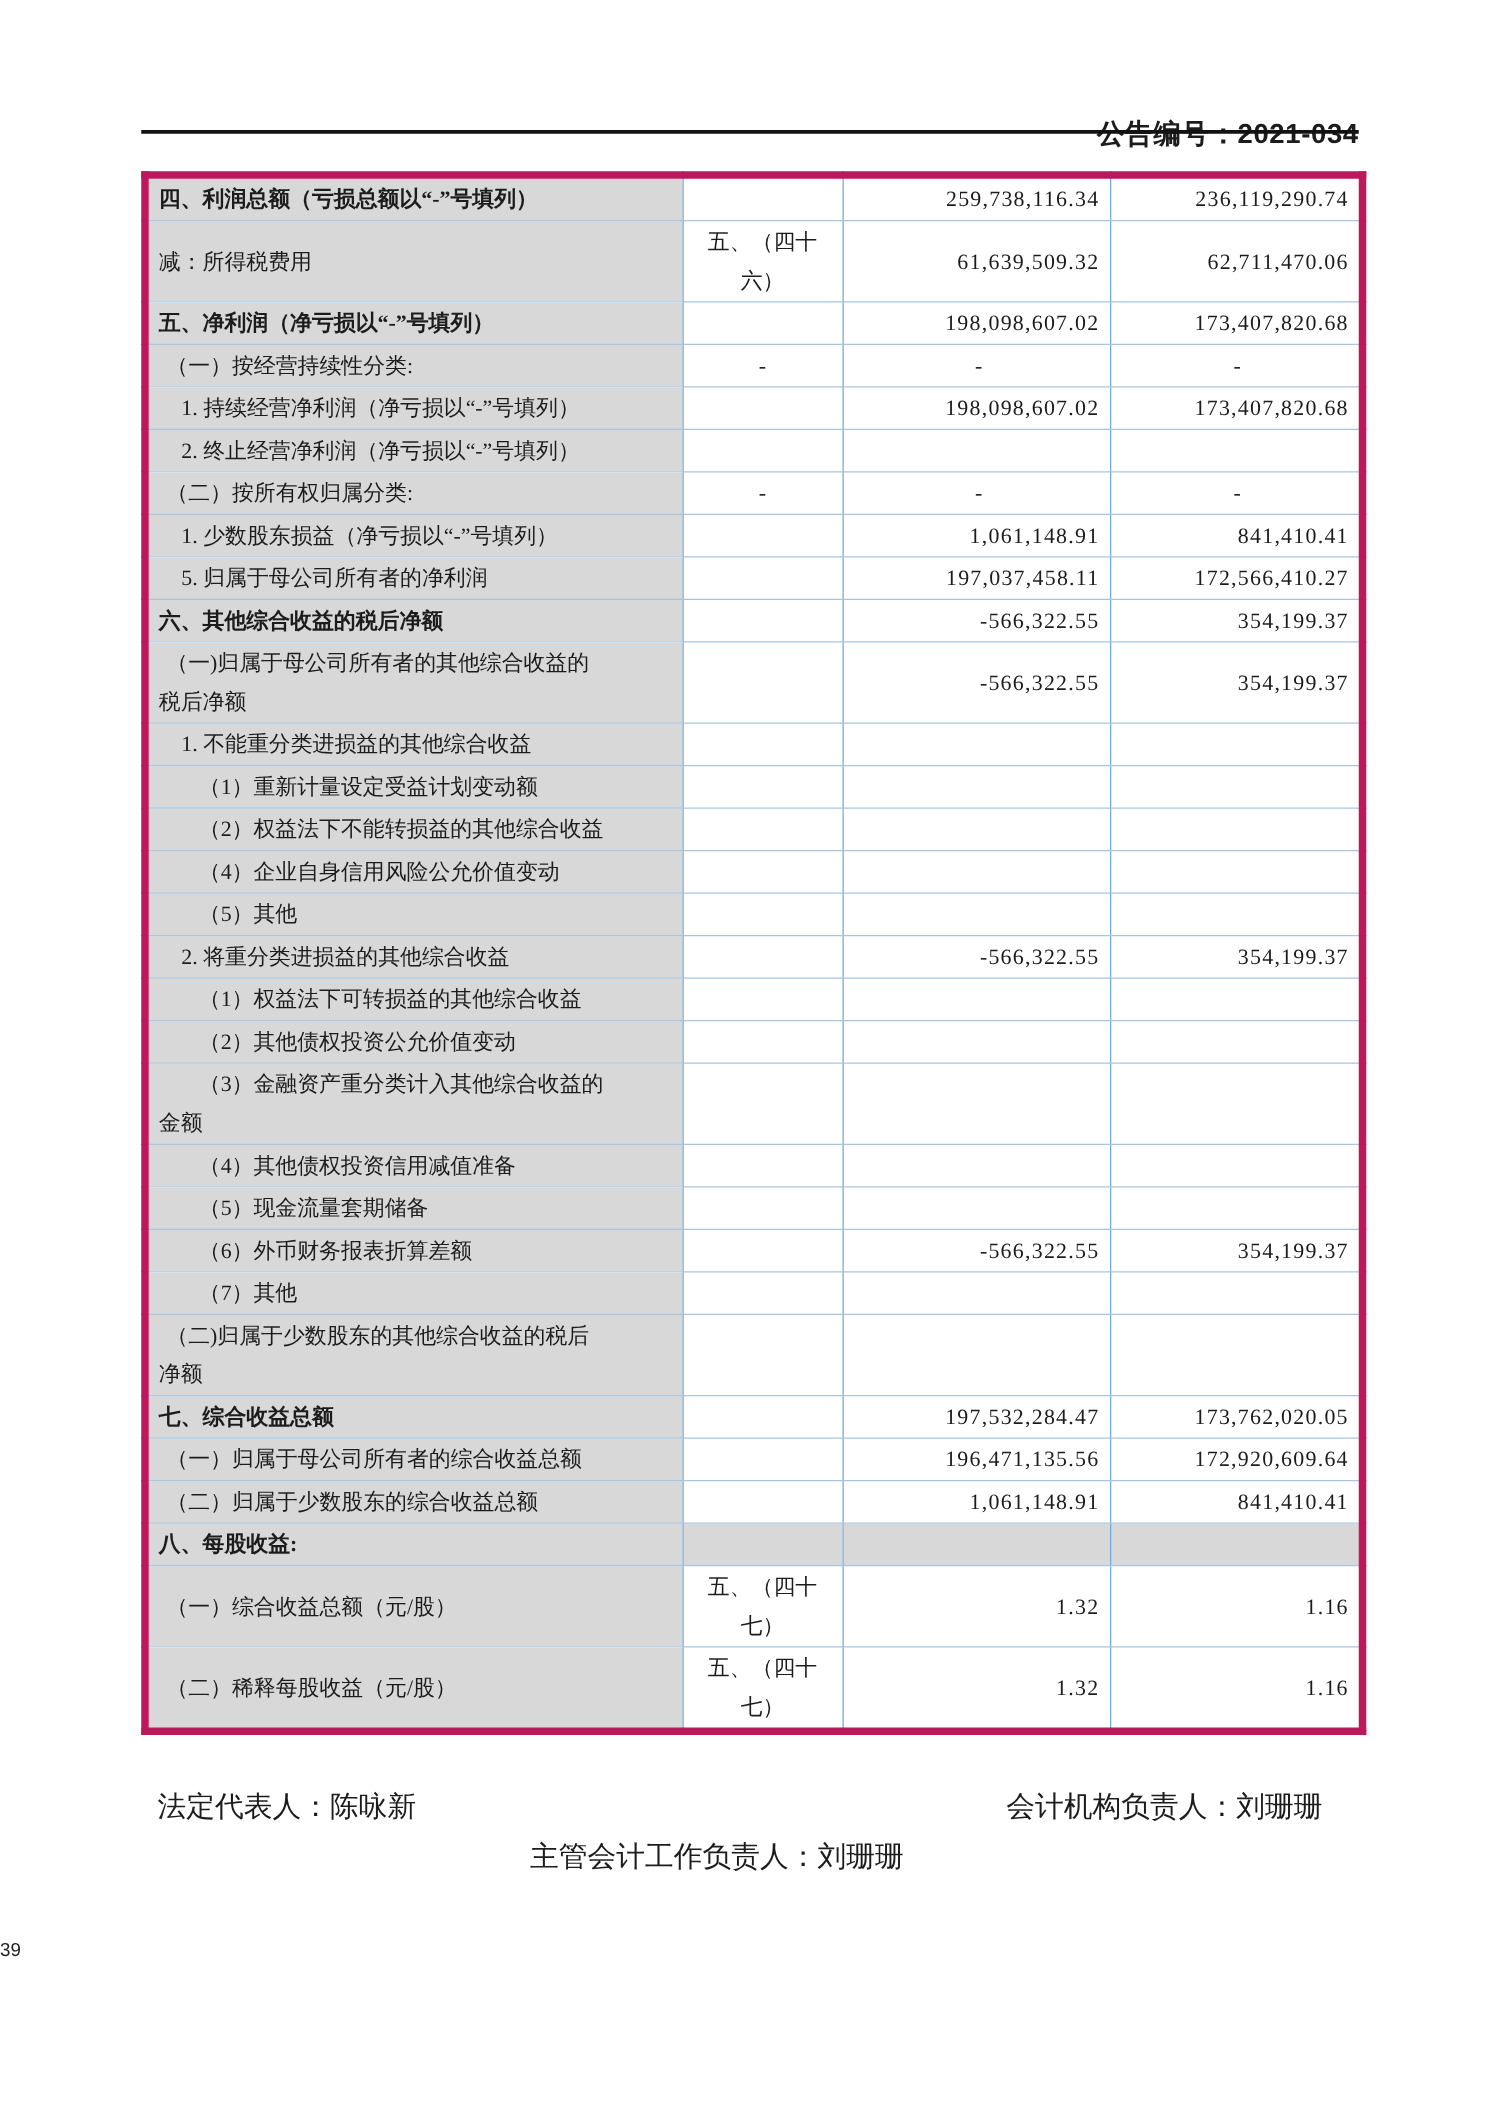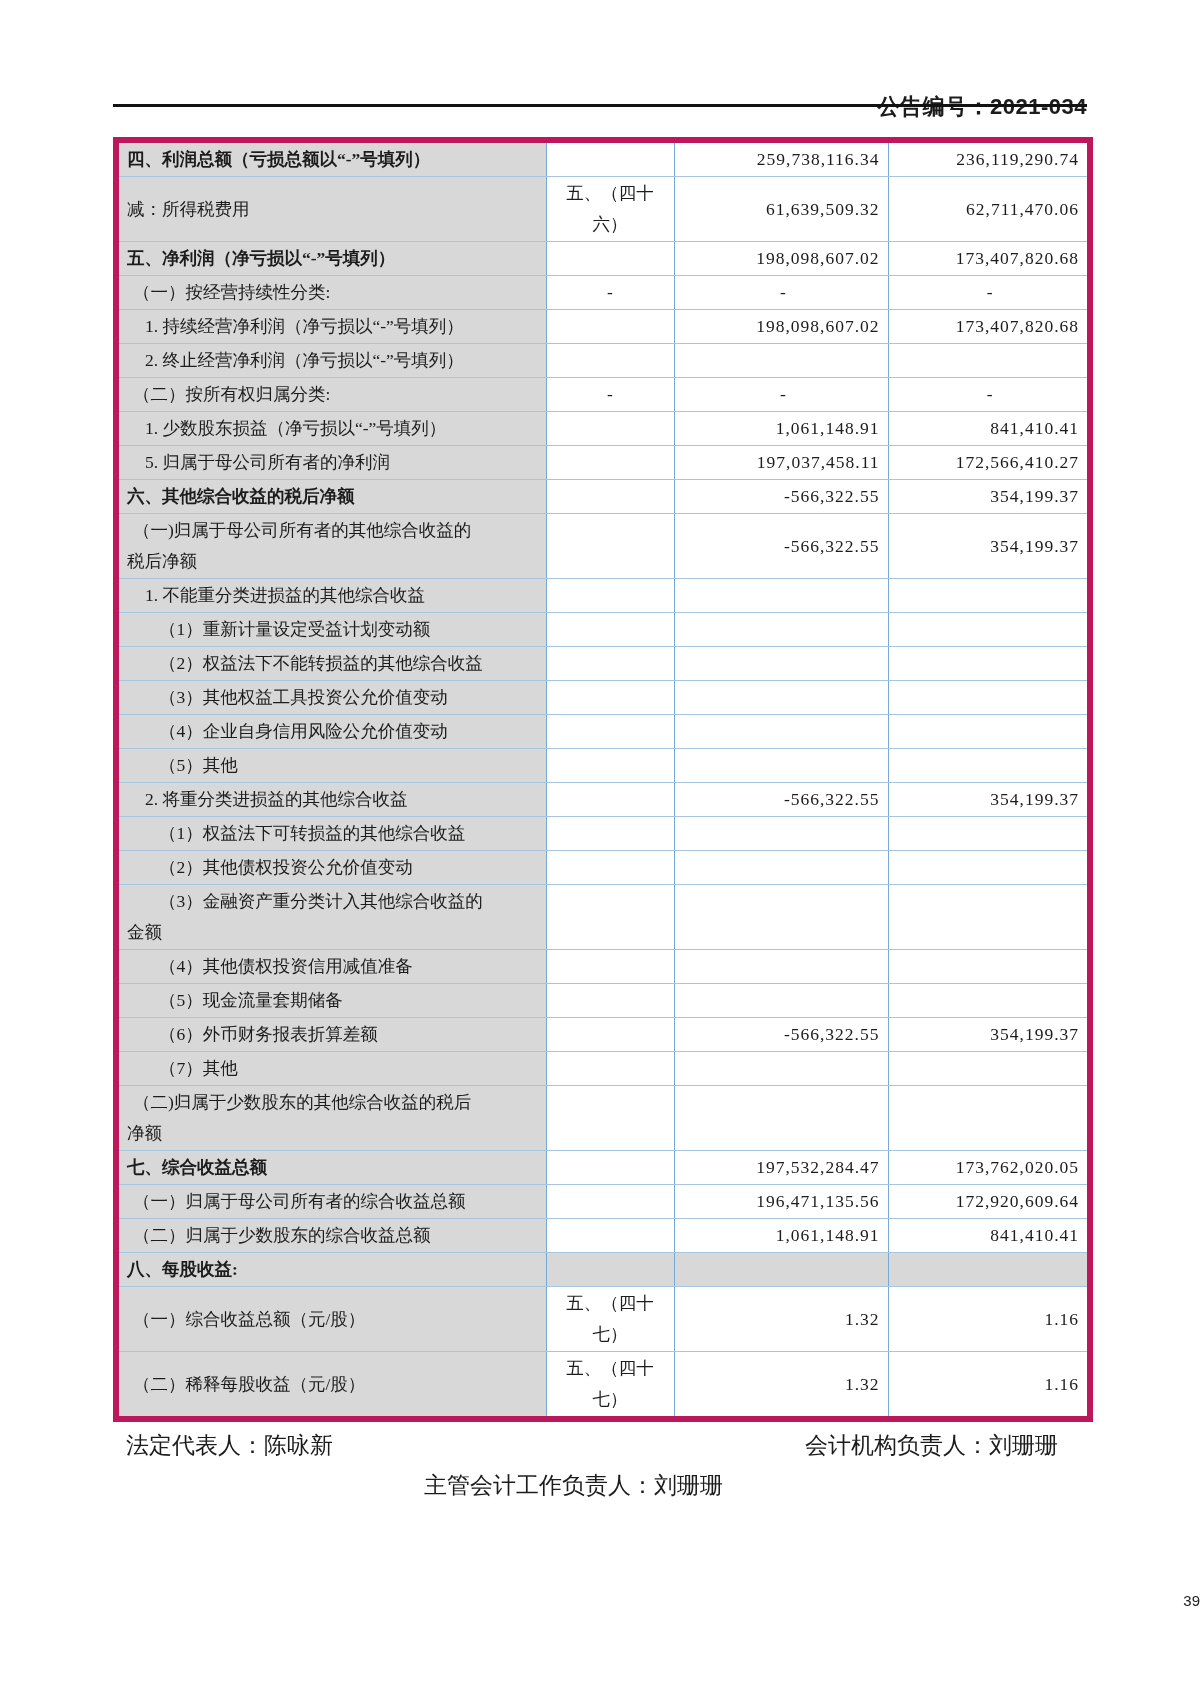--- a/index.html
+++ b/index.html
@@ -53,23 +53,23 @@
   
   .footer{position:absolute;top:1430px;left:113px;width:974px;height:30px;font-size:23px;}
   .footer .sig{position:absolute;top:0;white-space:nowrap;}
   .sig-legal{left:13px;}
   .sig-chief{left:311px;margin-top:40px;}
   .sig-dept{left:692px;}
 
   
   .pagenum{
     position:absolute;top:1552px;left:0;width:100%;
-    text-align:right;
+    text-align:left;
     font-family:"Liberation Sans","DejaVu Sans",sans-serif;
-    font-size:15px;color:#222;margin-top:40px;
+    font-size:15px;color:#222;
   }
 </style>
 </head>
 <body>
 
 <div class="page">
 
   <div class="header-note"><span>公告编号：</span><span>2021-034</span></div>
 
   <div class="rule"></div>
@@ -160,26 +160,20 @@
           <td class="c-val"></td>
           <td class="c-val"></td>
         </tr>
         <tr class="">
           <td class="c-label ind3">（2）权益法下不能转损益的其他综合收益</td>
           <td class="c-note"></td>
           <td class="c-val"></td>
           <td class="c-val"></td>
         </tr>
         <tr class="">
-          <td class="c-label ind3">（3）其他权益工具投资公允价值变动</td>
-          <td class="c-note"></td>
-          <td class="c-val"></td>
-          <td class="c-val"></td>
-        </tr>
-        <tr class="">
           <td class="c-label ind3">（4）企业自身信用风险公允价值变动</td>
           <td class="c-note"></td>
           <td class="c-val"></td>
           <td class="c-val"></td>
         </tr>
         <tr class="">
           <td class="c-label ind3">（5）其他</td>
           <td class="c-note"></td>
           <td class="c-val"></td>
           <td class="c-val"></td>

